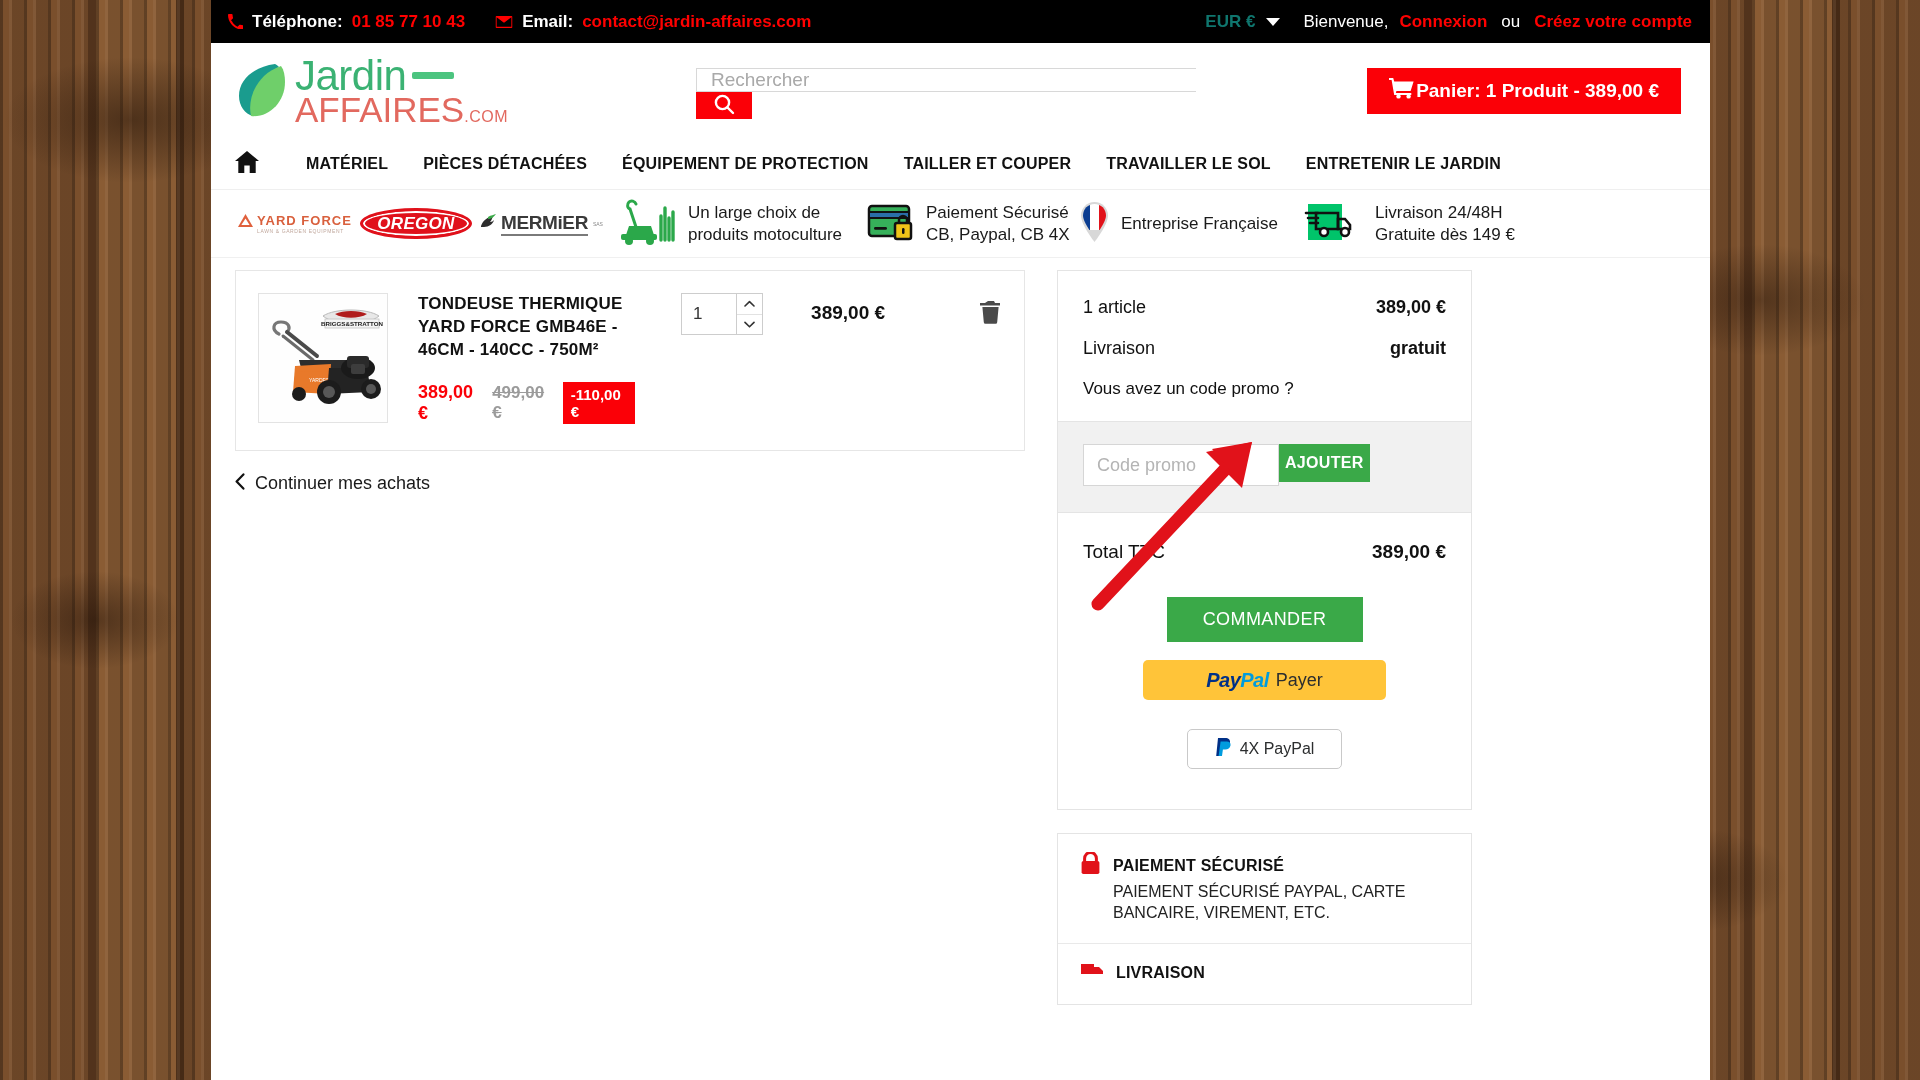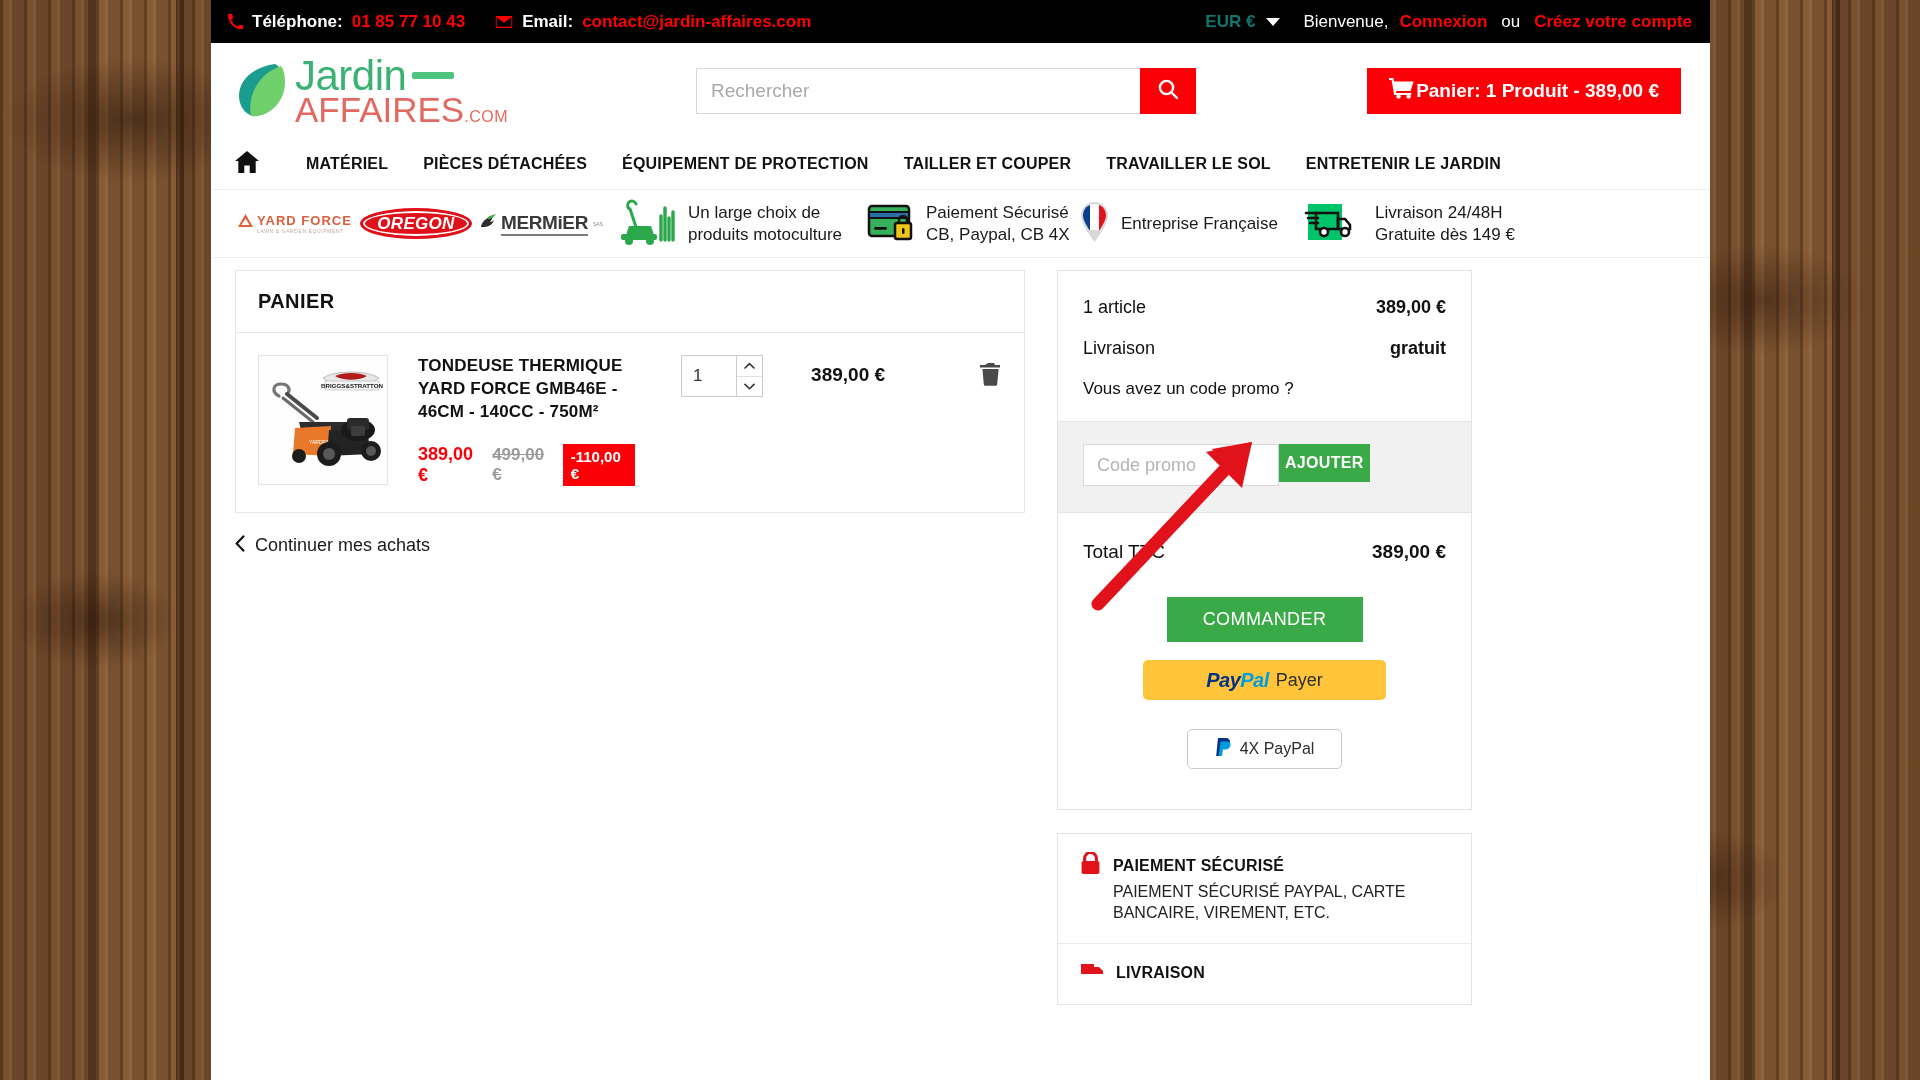--- a/index.html
+++ b/index.html
@@ -100,21 +100,21 @@
   .logo-text { line-height: 1; }
   .logo-line1 {
     font-size: 42px; color: #3bb273; letter-spacing: -0.5px;
     font-weight: 400; display: flex; align-items: center; gap: 6px;
   }
   .logo-dash { display:inline-block; width: 42px; height: 7px; background: #4cc47f; border-radius: 2px; }
   .logo-line2 { display: flex; align-items: baseline; margin-top: -5px; }
   .logo-affaires { font-size: 35px; color: #e2695f; letter-spacing: 0px; font-weight: 400; }
   .logo-com { font-size: 16px; color: #e2695f; font-weight: 400; letter-spacing: 0.5px; }
 
-  .searchwrap { margin-left: 131px; display: flex; height: 46px; width: 500px; }
+  .searchwrap { margin-left: 131px; display: flex; height: 46px; width: 500px; flex-direction: column; }
   .searchwrap input {
     flex: 1; border: 1px solid #d8d8d8; border-right: none; outline: none;
     font-size: 19px; padding: 0 14px; color: #333; background: #fff;
     font-family: "Liberation Sans", sans-serif;
   }
   .searchwrap input::placeholder { color: #a9a9a9; }
   .searchbtn {
     width: 56px; background: #fb0007; border: none; cursor: pointer;
     display: flex; align-items: center; justify-content: center;
   }
@@ -502,21 +502,20 @@
           <div>Livraison 24/48H</div>
           <div>Gratuite dès 149 €</div>
         </div>
       </div>
     </div>
 
     <div class="content">
 
       <div class="cart-col">
         <div class="panel">
-          <div class="panel-head">PANIER</div>
 
           <div class="cart-row">
             <div class="thumb">
               <svg width="128" height="128" viewBox="0 0 128 128">
                 <rect width="128" height="128" fill="#fefefe"></rect>
 
                 <g transform="translate(62,14)">
                   <path d="M2 8 C14 0 46 0 58 8 C46 18 14 18 2 8z" fill="#e8e8e8" stroke="#b9b9b9" stroke-width="1"></path>
                   <path d="M14 6 C22 2 38 2 46 6 C38 11 22 11 14 6z" fill="#b01c1c"></path>
                   <rect x="4" y="11" width="54" height="9" fill="#f4f4f4" stroke="#c4c4c4" stroke-width="0.8"></rect>

